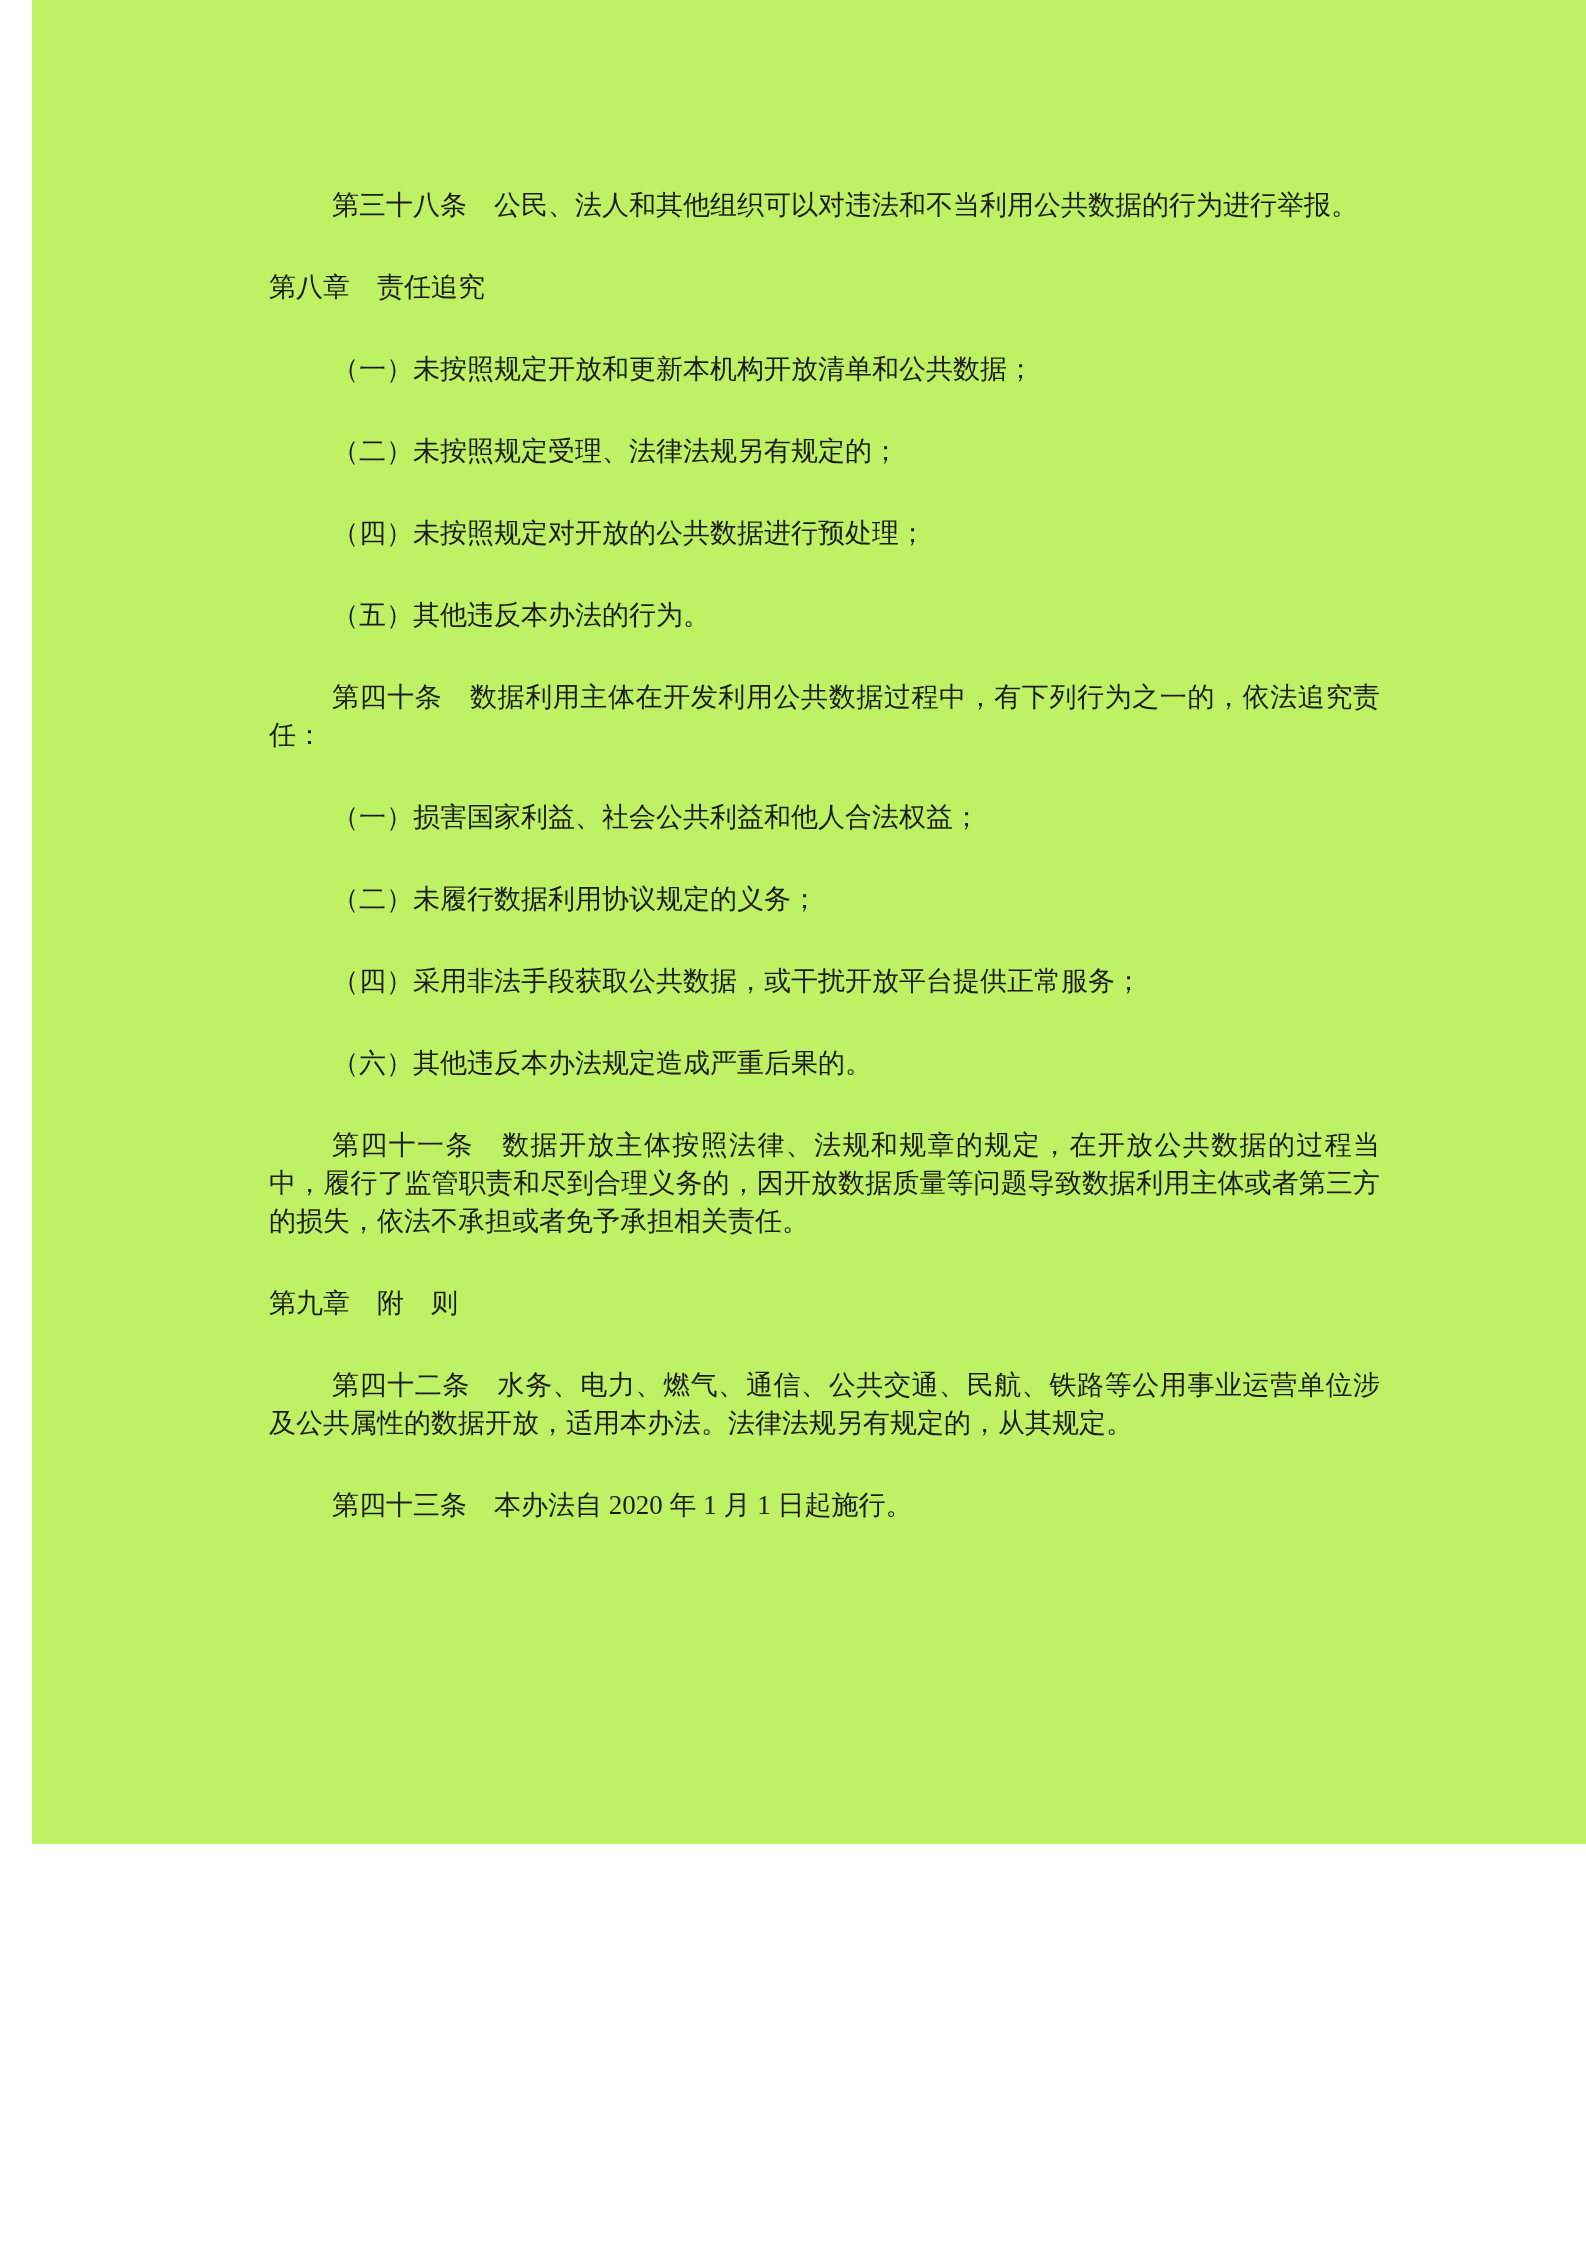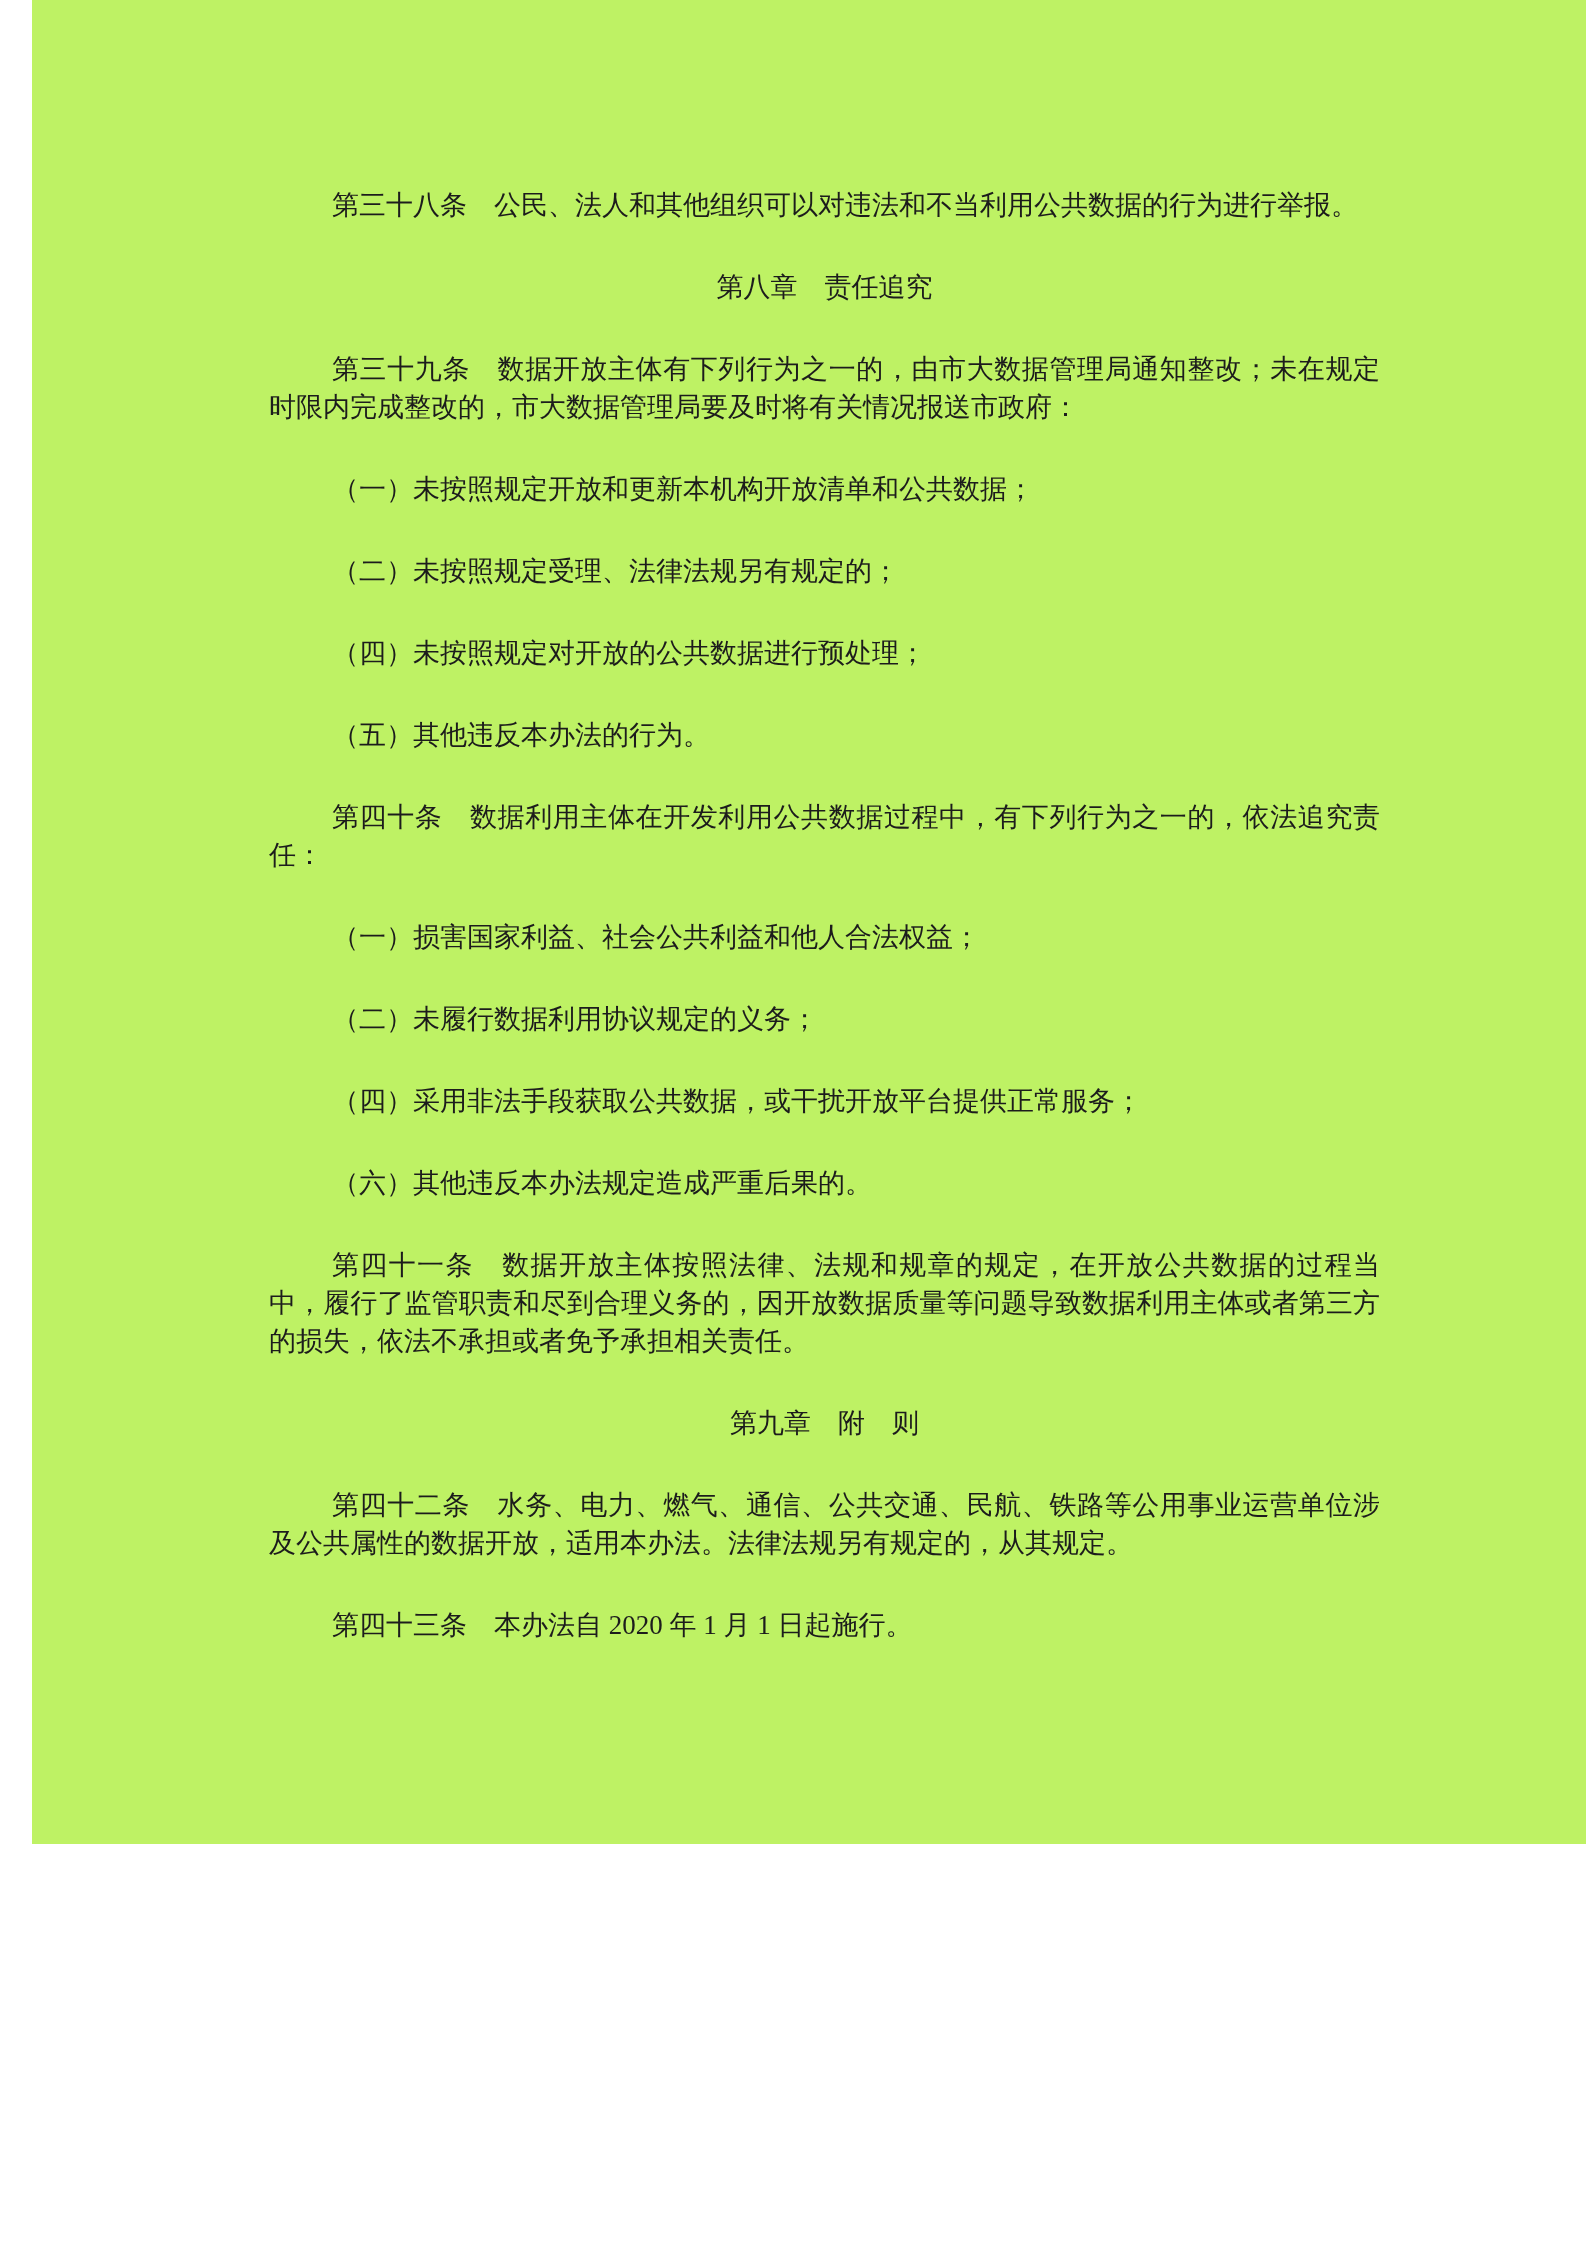--- a/index.html
+++ b/index.html
@@ -27,32 +27,30 @@
   .content p {
     margin: 0 0 44px 0;
   }
   .para {
     text-indent: 63px;
   }
   .list-item {
     text-indent: 63px;
   }
   .chapter-heading {
-    text-align: center;
     text-indent: 0;
   }
 </style>
 </head>
 <body>
 
 <div class="page">
   <div class="content">
     <p class="para">第三十八条　公民、法人和其他组织可以对违法和不当利用公共数据的行为进行举报。</p>
     <p class="chapter-heading">第八章　责任追究</p>
-    <p class="para">第三十九条　数据开放主体有下列行为之一的，由市大数据管理局通知整改；未在规定时限内完成整改的，市大数据管理局要及时将有关情况报送市政府：</p>
     <p class="list-item">（一）未按照规定开放和更新本机构开放清单和公共数据；</p>
     <p class="list-item">（二）未按照规定受理、法律法规另有规定的；</p>
     <p class="list-item">（四）未按照规定对开放的公共数据进行预处理；</p>
     <p class="list-item">（五）其他违反本办法的行为。</p>
     <p class="para">第四十条　数据利用主体在开发利用公共数据过程中，有下列行为之一的，依法追究责任：</p>
     <p class="list-item">（一）损害国家利益、社会公共利益和他人合法权益；</p>
     <p class="list-item">（二）未履行数据利用协议规定的义务；</p>
     <p class="list-item">（四）采用非法手段获取公共数据，或干扰开放平台提供正常服务；</p>
     <p class="list-item">（六）其他违反本办法规定造成严重后果的。</p>
     <p class="para">第四十一条　数据开放主体按照法律、法规和规章的规定，在开放公共数据的过程当中，履行了监管职责和尽到合理义务的，因开放数据质量等问题导致数据利用主体或者第三方的损失，依法不承担或者免予承担相关责任。</p>

